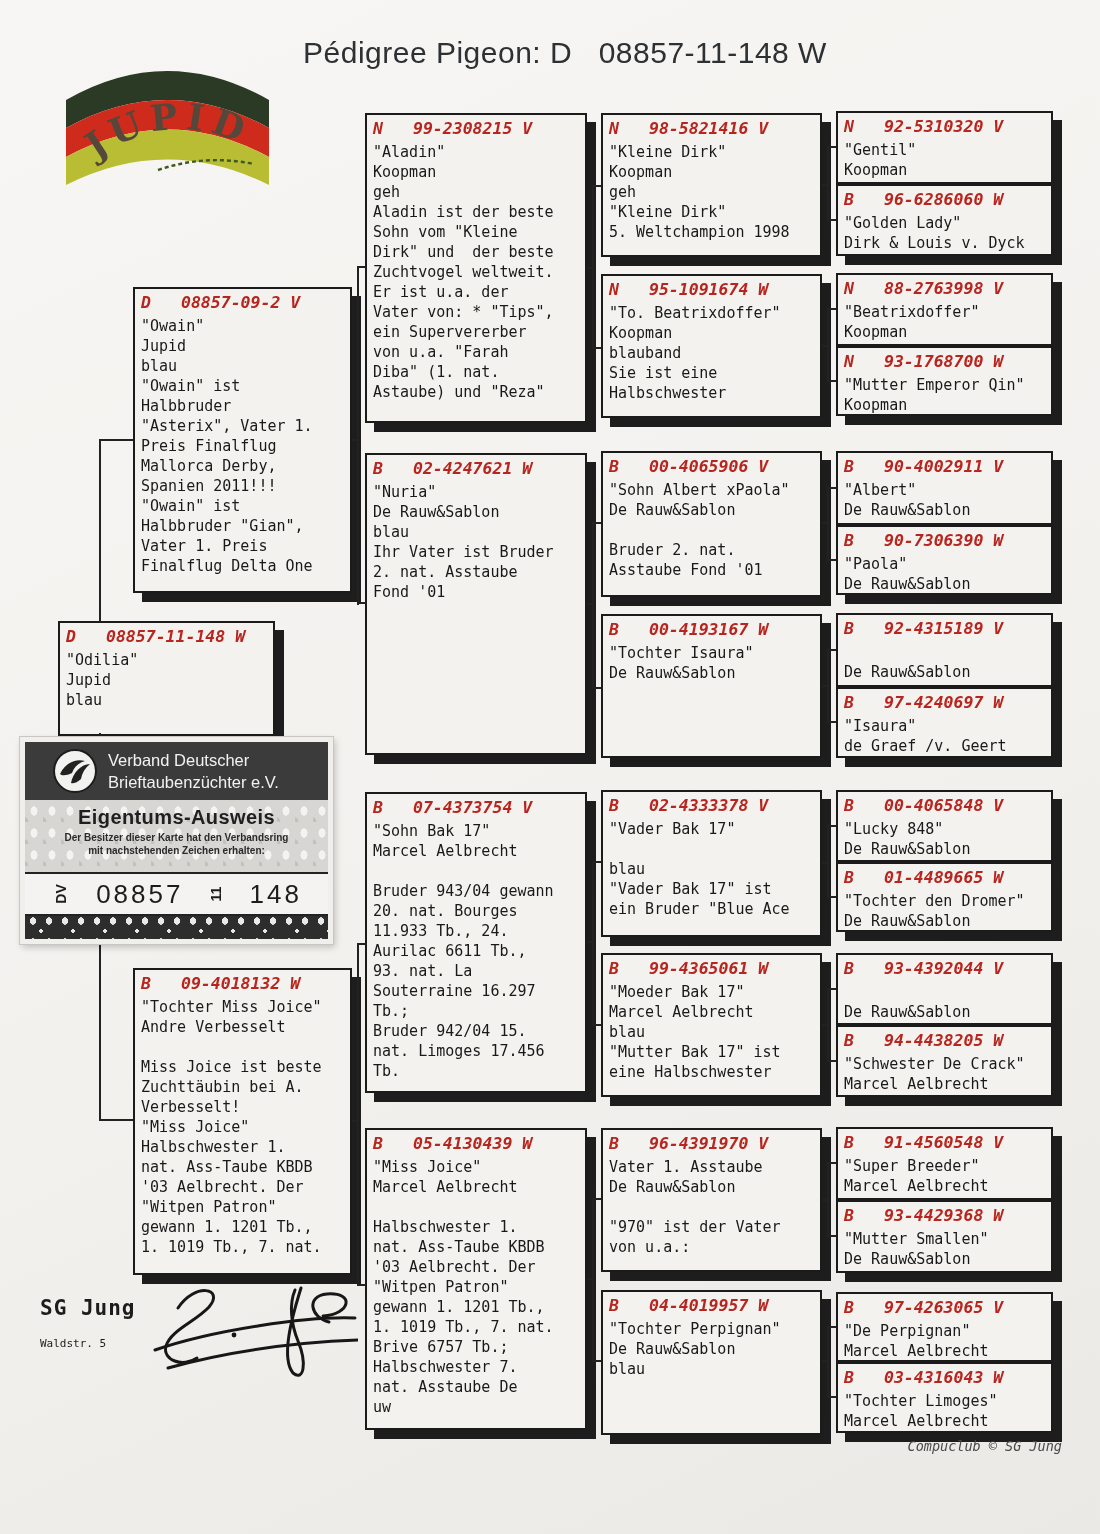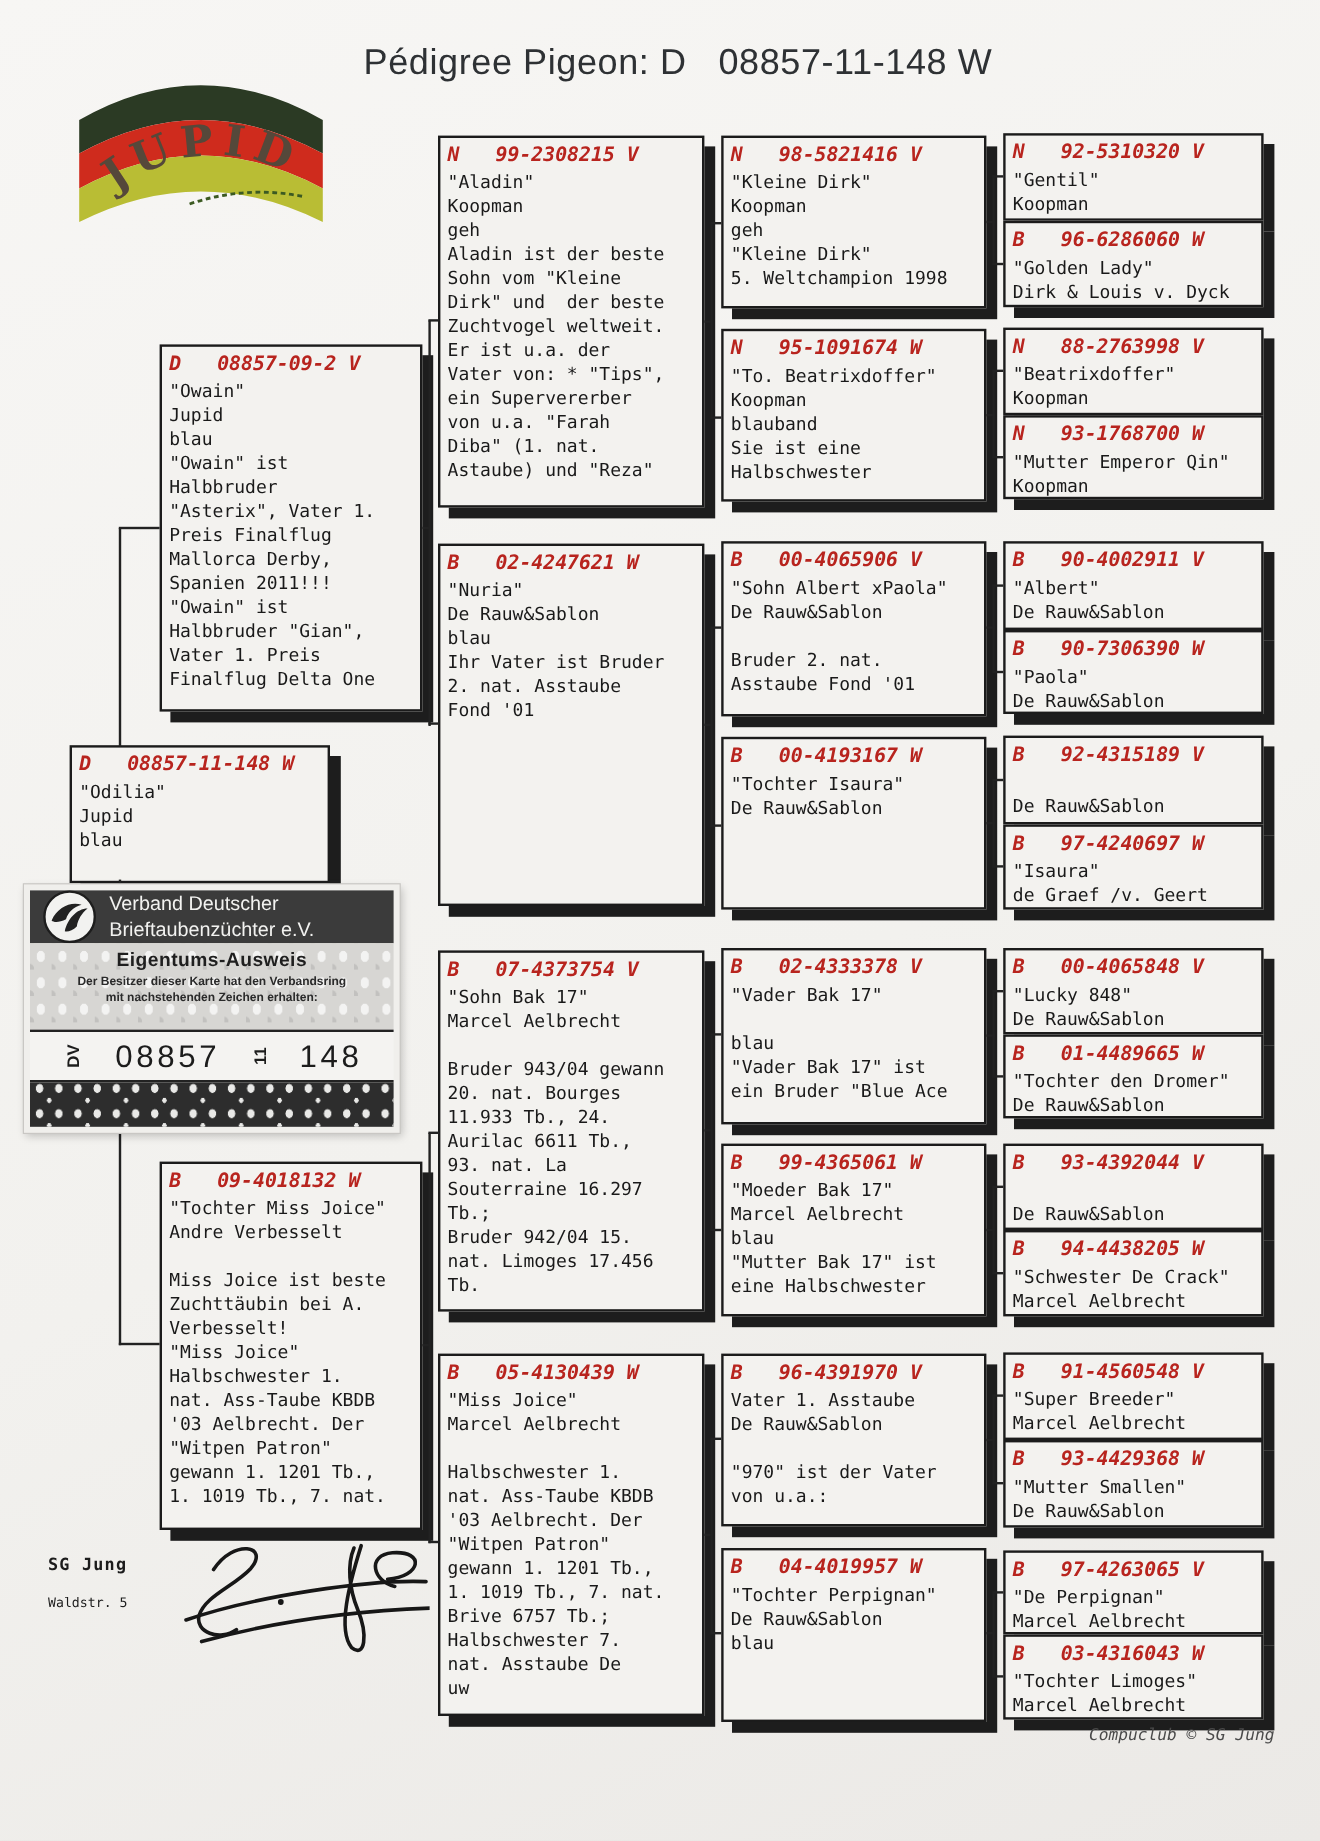--- a/index.html
+++ b/index.html
@@ -14,37 +14,37 @@
   .hdr{display:flex;align-items:baseline;font-style:italic;font-weight:bold;
        font-size:16.5px;color:#b8241e;margin:1px 0 4px 0;}
   .hdr .band{width:40px;}
   .hdr .sex{margin-left:10px;}
   .bd{font-size:15px;line-height:20px;color:#191919;white-space:pre-wrap;}
   .conn{position:absolute;background:#222;}
   
   .logo{position:absolute;left:60px;top:62px;}
   
   .owner{position:absolute;left:40px;top:1296px;color:#1c1c1c;}
-  .owner .nm{font-weight:bold;font-size:14px;letter-spacing:1px;margin-bottom:10px;}
+  .owner .nm{font-weight:bold;font-size:21px;letter-spacing:1px;margin-bottom:10px;}
   .owner .ln{font-size:11px;line-height:27px;white-space:pre;}
   .credit{position:absolute;right:38px;top:1438px;font-style:italic;font-size:13.5px;color:#4a4a4a;}
   .sig{position:absolute;left:133px;top:1280px;}
   
   .card{position:absolute;left:20px;top:737px;width:313px;height:207px;box-sizing:border-box;
         background:#f0efec;padding:5px;box-shadow:0 0 0 1px #c9c7c4,2px 3px 7px rgba(0,0,0,.22);
         display:flex;flex-direction:column;font-family:"Liberation Sans",sans-serif;}
-  .card-head{height:44px;background:#3b3b3b;display:flex;align-items:center;flex:none;}
+  .card-head{height:58px;background:#3b3b3b;display:flex;align-items:center;flex:none;padding-left:17px;}
   .card-head svg{margin:0 10px 0 10px;flex:none;}
   .card-org{color:#f2f2f0;font-size:16.5px;line-height:22px;}
   .card-mid{flex:none;height:72px;text-align:center;
         background-color:#d7d6d3;
         background-image:radial-gradient(6px 8px at 9px 11px,rgba(255,255,255,.7) 55%,rgba(255,255,255,0) 62%),
                          radial-gradient(6px 8px at 0px 22px,rgba(110,110,110,.20) 55%,rgba(110,110,110,0) 62%);
         background-size:18px 22px;padding-top:6px;box-sizing:border-box;}
-  .card-title{font-size:16px;font-weight:bold;color:#1f1f1f;letter-spacing:.4px;}
+  .card-title{font-size:20px;font-weight:bold;color:#1f1f1f;letter-spacing:.4px;}
   .card-cap{font-size:10px;font-weight:bold;color:#2a2a2a;line-height:12.5px;margin-top:3px;}
   .card-strip{flex:none;height:40px;background:#f4f3f1;border-top:2px solid #222;border-bottom:2px solid #222;
         display:flex;align-items:center;justify-content:space-between;padding:0 26px;}
   .card-strip .big{font-size:26px;color:#1c1c1c;letter-spacing:3px;font-family:"Liberation Sans",sans-serif;}
   .card-strip .rot{transform:rotate(-90deg);font-size:14px;font-weight:bold;color:#1c1c1c;}
   .card-foot{flex:1;margin-top:0;background-color:#2d2d2d;
         background-image:radial-gradient(5px 6px at 8px 5px,#e9e9e7 58%,rgba(233,233,231,0) 66%),
                          radial-gradient(5px 6px at 24px 5px,#e9e9e7 58%,rgba(233,233,231,0) 66%),
                          radial-gradient(3px 4px at 16px 15px,#e9e9e7 55%,rgba(233,233,231,0) 62%);
         background-size:32px 21px;}

